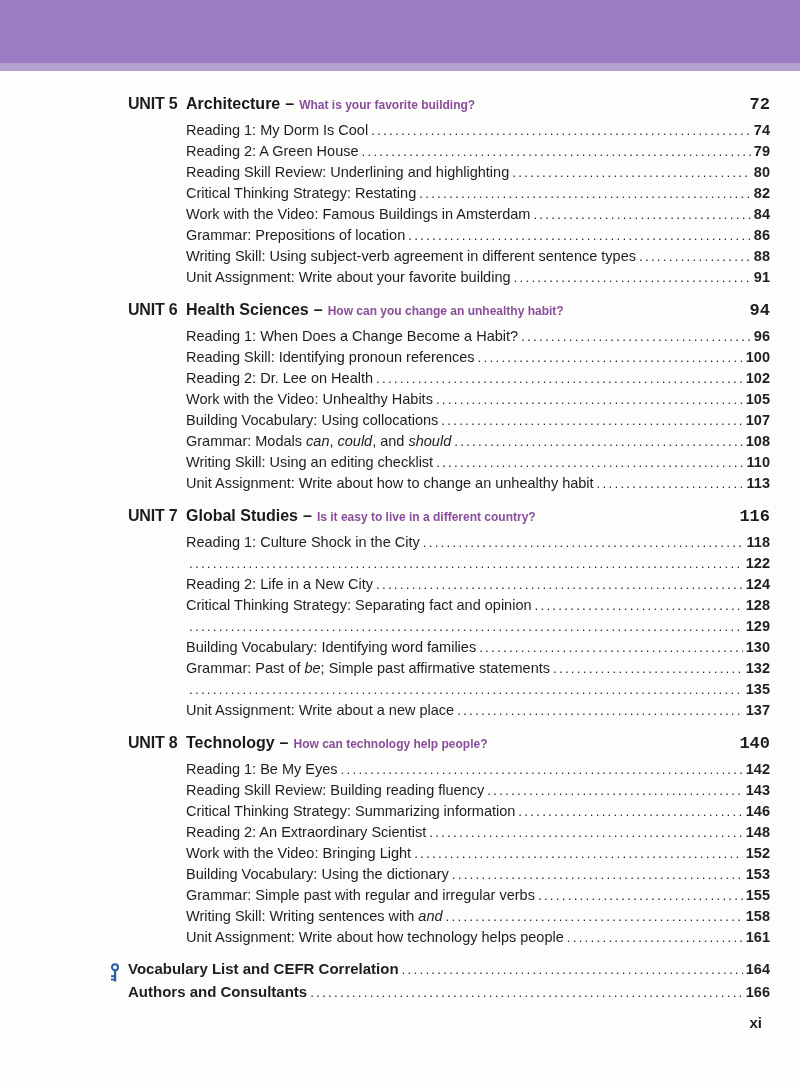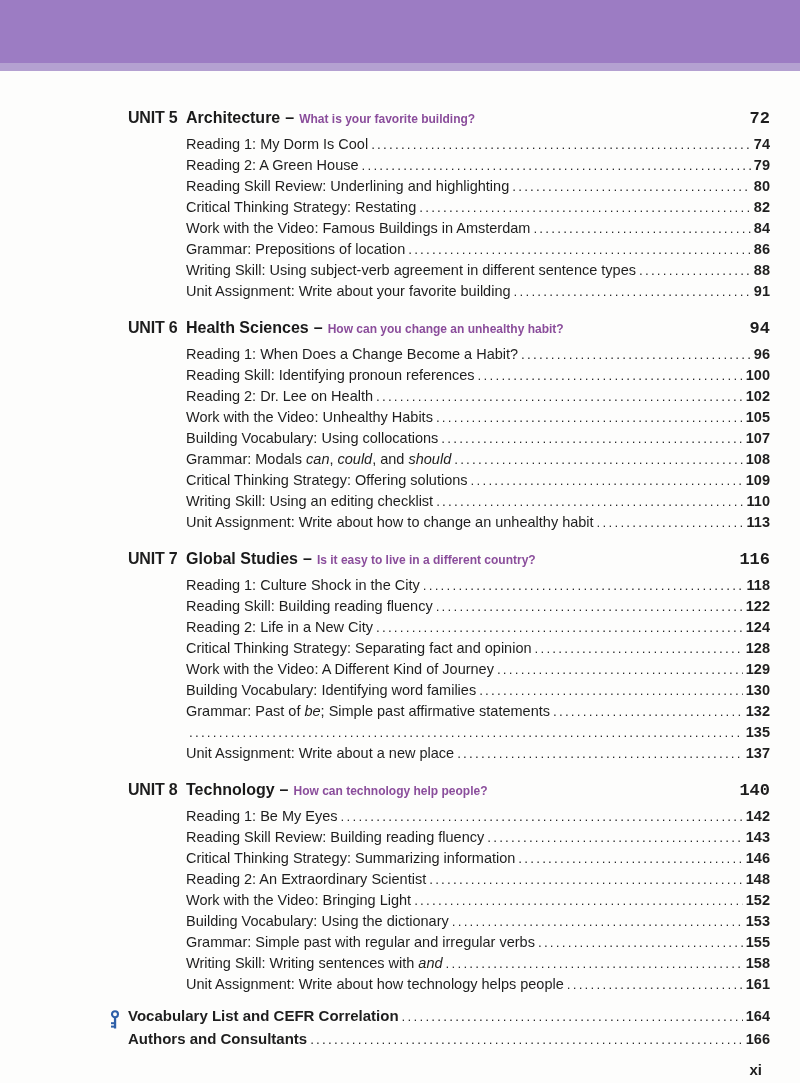--- a/index.html
+++ b/index.html
@@ -8,21 +8,21 @@
     font-family: "Liberation Sans", sans-serif;
     color: #1e1e1e;
     position: relative;
     background: #fdfdfc;
   }
   .band { height: 63px; background: #9c7cc3; }
   .band-light { height: 8px; background: #b4a1d1; }
   .page { padding: 23px 30px 0 128px; }
 
   .unit { margin-bottom: 10px; }
-  .unit-header { display: flex; align-items: baseline; line-height: 20px; margin-bottom: 7px; margin-top: 14px; }
+  .unit-header { display: flex; align-items: baseline; line-height: 20px; margin-bottom: 7px; }
   .unit-label { flex: none; width: 58px; font-weight: 700; font-size: 16px; letter-spacing: -0.2px; }
   .unit-title-group { flex: 1; min-width: 0; white-space: nowrap; overflow: hidden; }
   .unit-title, .unit-dash { font-weight: 700; font-size: 16px; color: #1a1a1a; }
   .unit-dash { margin: 0 5px; }
   .unit-question { font-weight: 700; font-size: 12px; color: #8a4d9b; }
   .unit-page { flex: none; font-weight: 700; font-size: 17px; margin-left: 8px; font-family: Liberation Mono, monospace; }
 
   .toc-row { display: flex; align-items: baseline; padding-left: 58px; height: 21px; font-size: 14.5px; white-space: nowrap; }
   .row-label { flex: none; }
   .seg.i { font-style: italic; }
@@ -125,25 +125,20 @@
           <span class="row-label"><span class="seg">Building Vocabulary: Using collocations</span></span>
           <span class="leader"></span>
           <span class="row-page">107</span>
         </div>
         <div class="toc-row">
           <span class="row-label"><span class="seg">Grammar: Modals </span><span class="seg i">can</span><span class="seg">, </span><span class="seg i">could</span><span class="seg">, and </span><span class="seg i">should</span></span>
           <span class="leader"></span>
           <span class="row-page">108</span>
         </div>
         <div class="toc-row">
-          <span class="row-label"><span class="seg">Critical Thinking Strategy: Offering solutions</span></span>
-          <span class="leader"></span>
-          <span class="row-page">109</span>
-        </div>
-        <div class="toc-row">
           <span class="row-label"><span class="seg">Writing Skill: Using an editing checklist</span></span>
           <span class="leader"></span>
           <span class="row-page">110</span>
         </div>
         <div class="toc-row">
           <span class="row-label"><span class="seg">Unit Assignment: Write about how to change an unhealthy habit</span></span>
           <span class="leader"></span>
           <span class="row-page">113</span>
         </div>
       </section>
@@ -152,36 +147,34 @@
           <span class="unit-label">UNIT 7</span>
           <span class="unit-title-group"><span class="unit-title">Global Studies</span><span class="unit-dash">–</span><span class="unit-question">Is it easy to live in a different country?</span></span>
           <span class="unit-page">116</span>
         </div>
         <div class="toc-row">
           <span class="row-label"><span class="seg">Reading 1: Culture Shock in the City</span></span>
           <span class="leader"></span>
           <span class="row-page">118</span>
         </div>
         <div class="toc-row">
-          <span class="row-label"><span class="seg">Reading Skill: Building reading fluency</span></span>
           <span class="leader"></span>
           <span class="row-page">122</span>
         </div>
         <div class="toc-row">
           <span class="row-label"><span class="seg">Reading 2: Life in a New City</span></span>
           <span class="leader"></span>
           <span class="row-page">124</span>
         </div>
         <div class="toc-row">
           <span class="row-label"><span class="seg">Critical Thinking Strategy: Separating fact and opinion</span></span>
           <span class="leader"></span>
           <span class="row-page">128</span>
         </div>
         <div class="toc-row">
-          <span class="row-label"><span class="seg">Work with the Video: A Different Kind of Journey</span></span>
           <span class="leader"></span>
           <span class="row-page">129</span>
         </div>
         <div class="toc-row">
           <span class="row-label"><span class="seg">Building Vocabulary: Identifying word families</span></span>
           <span class="leader"></span>
           <span class="row-page">130</span>
         </div>
         <div class="toc-row">
           <span class="row-label"><span class="seg">Grammar: Past of </span><span class="seg i">be</span><span class="seg">; Simple past affirmative statements</span></span>

